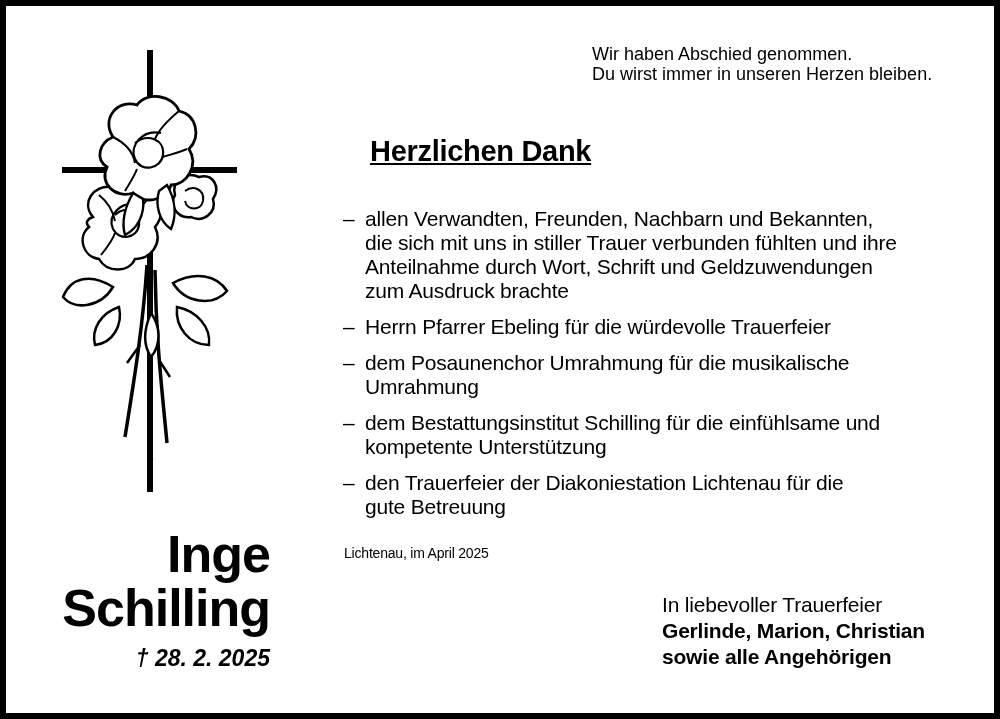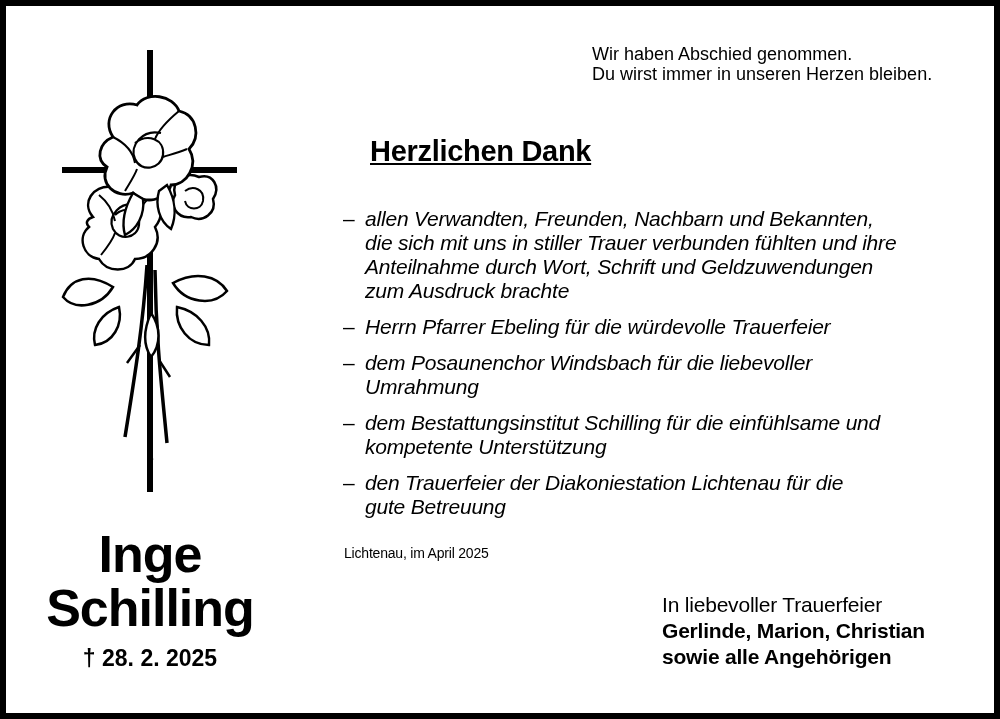--- a/index.html
+++ b/index.html
@@ -42,55 +42,56 @@
     font-size:21px; line-height:24px;
     letter-spacing:-0.2px;
   }
   .thanks-item{
     display:flex;
     margin-bottom:12px;
   }
   .thanks-item .dash{
     width:22px; flex:0 0 22px;
   }
-  .thanks-text{white-space:nowrap;font-style:italic;}
+  .thanks-text{white-space:nowrap;}
 
   
   .dateline{
     left:338px; top:539px;
     font-size:14px; letter-spacing:-0.2px;
     white-space:nowrap;
   }
 
   
   .closing{
     left:656px; top:586px;
     font-size:21px; line-height:26px;
     letter-spacing:-0.2px;
     white-space:nowrap;
   }
   .closing .names{font-weight:bold;}
 
   
   .deceased{
     left:24px; top:521px; width:240px;
-    text-align:center;
+    text-align:right;
     line-height:54px;
     font-weight:bold;
   }
   .deceased .name-line{
     font-size:52px;
     letter-spacing:-1px;
     white-space:nowrap;
   }
   .death-date{
     margin-top:11px;
     font-size:23px;
     line-height:24px;
     letter-spacing:0px;
+    font-style:italic;
   }
 
   
   .illustration{
     left:49px; top:39px;
     width:190px; height:450px;
   }
   .illustration svg{width:100%;height:100%;display:block;}
   .illustration path, .illustration line{
     stroke:var(--ink);
@@ -153,21 +154,21 @@
       </div>
       <div class="thanks-item">
         <span class="dash">–</span>
         <div class="thanks-text">
           <div>Herrn Pfarrer Ebeling für die würdevolle Trauerfeier</div>
         </div>
       </div>
       <div class="thanks-item">
         <span class="dash">–</span>
         <div class="thanks-text">
-          <div>dem Posaunenchor Windsbach für die liebevoller</div>
+          <div>dem Posaunenchor Umrahmung für die musikalische</div>
           <div>Umrahmung</div>
         </div>
       </div>
       <div class="thanks-item">
         <span class="dash">–</span>
         <div class="thanks-text">
           <div>dem Bestattungsinstitut Schilling für die einfühlsame und</div>
           <div>kompetente Unterstützung</div>
         </div>
       </div>

